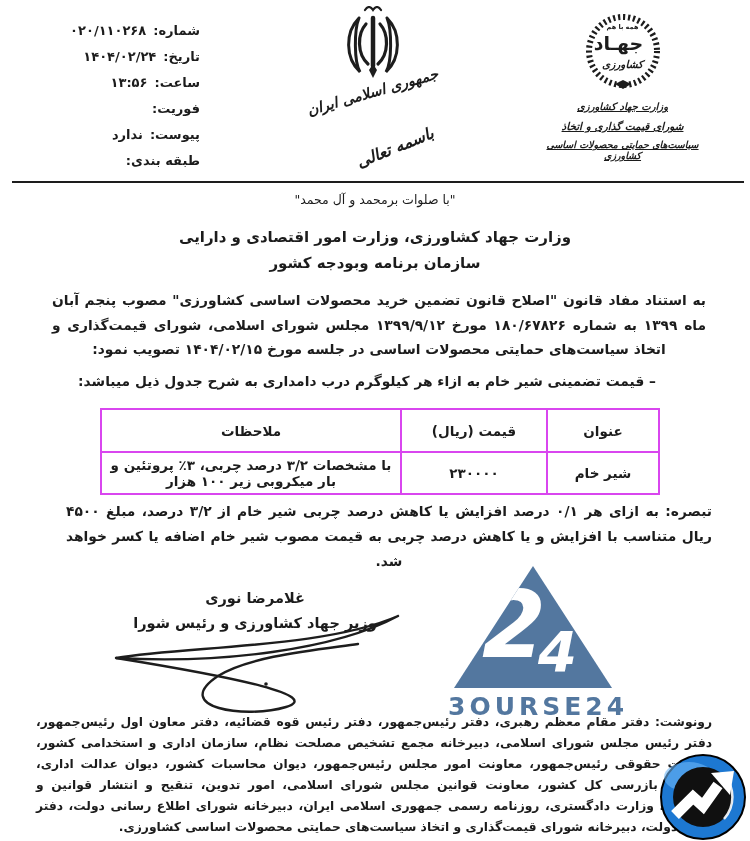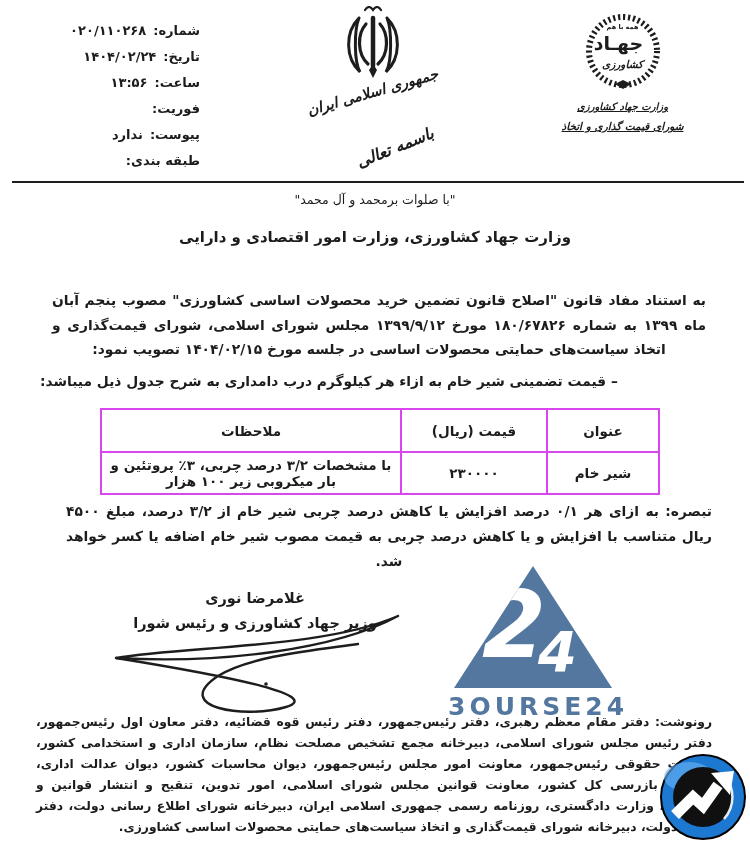--- a/index.html
+++ b/index.html
@@ -35,21 +35,21 @@
   .agency-sub2{margin-top:8px;font-size:10.5px;}
   .agency-sub3{margin-top:7px;font-size:9.5px;}
   
   .header-rule{position:absolute;top:181px;left:12px;right:6px;border-top:2.2px solid #1d1d1d;}
   
   .salutation{position:absolute;top:192px;left:0;right:0;text-align:center;direction:rtl;font-size:12.5px;}
   .addressees{position:absolute;top:224px;left:0;right:0;text-align:center;direction:rtl;
     font-weight:bold;font-size:15px;line-height:26px;}
   .body-par{position:absolute;top:288px;left:52px;right:44px;direction:rtl;
     text-align:justify;text-align-last:center;font-weight:bold;font-size:13.8px;line-height:24.5px;}
-  .bullet-line{position:absolute;top:373px;left:40px;right:56px;direction:rtl;text-align:left;
+  .bullet-line{position:absolute;top:373px;left:40px;right:56px;direction:rtl;text-align:center;
     font-weight:bold;font-size:13.8px;}
   
   .price-table{position:absolute;top:408px;left:100px;width:560px;direction:rtl;
     border-collapse:collapse;border:2.5px solid #111;}
   .price-table th,.price-table td{
     border:2px solid #d946ef;text-align:center;vertical-align:middle;
     font-weight:bold;font-size:13.5px;padding:0 6px;}
   .price-table th{height:41px;}
   .price-table td{height:40px;border-radius:20px;}
   .col-title{width:98px;margin-top:24px;}
@@ -131,27 +131,29 @@
         <circle cx="41" cy="41" r="34" fill="none" stroke="#1d1d1d" stroke-width="6" stroke-dasharray="2.2,2.8"></circle>
         <circle cx="41" cy="41" r="29" fill="#ffffff"></circle>
         <path d="M33,74 L41,70 L49,74 L41,79 Z" fill="#1d1d1d"></path>
       </svg>
       <div class="jihad-motto">همه با هم</div>
       <div class="jihad-name1">جهـاد</div>
       <div class="jihad-name2">کشاورزی</div>
     </div>
     <div class="agency-sub agency-sub1">وزارت جهاد کشاورزی</div>
     <div class="agency-sub agency-sub2">شورای قیمت گذاری و اتخاذ</div>
+    <div class="agency-sub agency-sub3">سیاست‌های حمایتی محصولات اساسی کشاورزی</div>
   </div>
 
   <div class="header-rule"></div>
 
   <div class="salutation">"با صلوات برمحمد و آل محمد"</div>
   <div class="addressees">
     <div>وزارت جهاد کشاورزی، وزارت امور اقتصادی و دارایی</div>
+    <div>سازمان برنامه وبودجه کشور</div>
   </div>
 
   <div class="body-par">به استناد مفاد قانون "اصلاح قانون تضمین خرید محصولات اساسی کشاورزی" مصوب پنجم آبان ماه ۱۳۹۹ به شماره ۱۸۰/۶۷۸۲۶ مورخ ۱۳۹۹/۹/۱۲ مجلس شورای اسلامی، شورای قیمت‌گذاری و اتخاذ سیاست‌های حمایتی محصولات اساسی در جلسه مورخ ۱۴۰۴/۰۲/۱۵ تصویب نمود:</div>
 
   <div class="bullet-line">– قیمت تضمینی شیر خام به ازاء هر کیلوگرم درب دامداری به شرح جدول ذیل میباشد:</div>
 
   <table class="price-table">
     <thead>
       <tr>
         <th class="col-title">عنوان</th>

